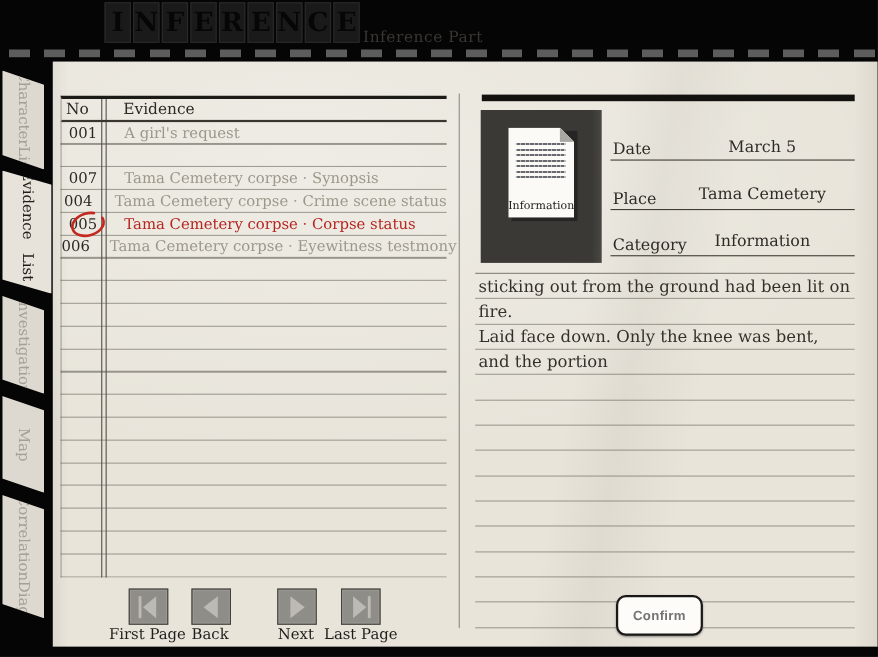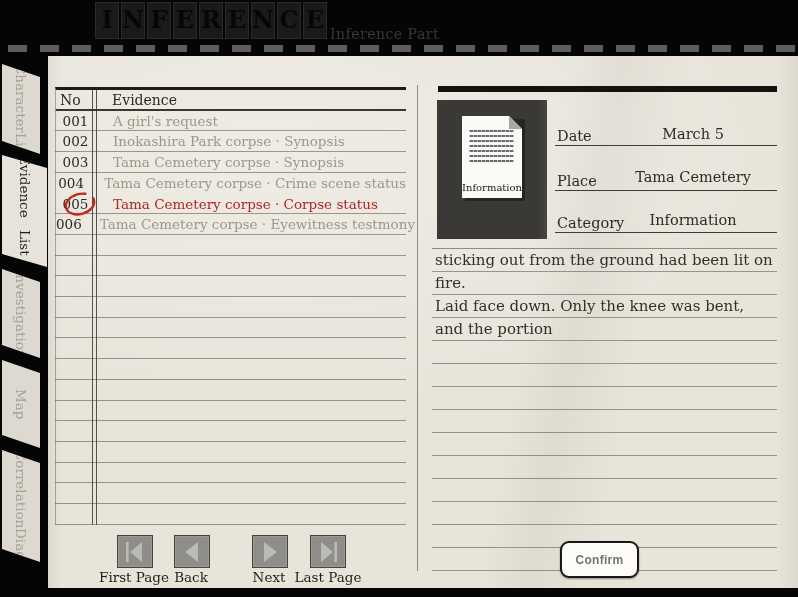--- a/index.html
+++ b/index.html
@@ -154,26 +154,22 @@
     <div class="table-area">
       <div class="col-divider"></div>
       <div class="header-underline"></div>
       <div class="th-no">No</div>
       <div class="th-ev">Evidence</div>
 
       <div class="row r0">
         <span class="no">001</span>
         <span class="txt">A girl's request</span>
       </div>
-      <div class="row r1">
-        <span class="no">002</span>
-        <span class="txt">Inokashira Park corpse · Synopsis</span>
-      </div>
       <div class="row r2">
-        <span class="no">003</span>
+        <span class="no">007</span>
         <span class="txt">Tama Cemetery corpse · Synopsis</span>
       </div>
       <div class="row r3">
         <span class="no">004</span>
         <span class="txt">Tama Cemetery corpse · Crime scene status</span>
       </div>
       <div class="row r4 selected">
         <span class="no">005</span>
         <span class="txt">Tama Cemetery corpse · Corpse status</span>
       </div>

